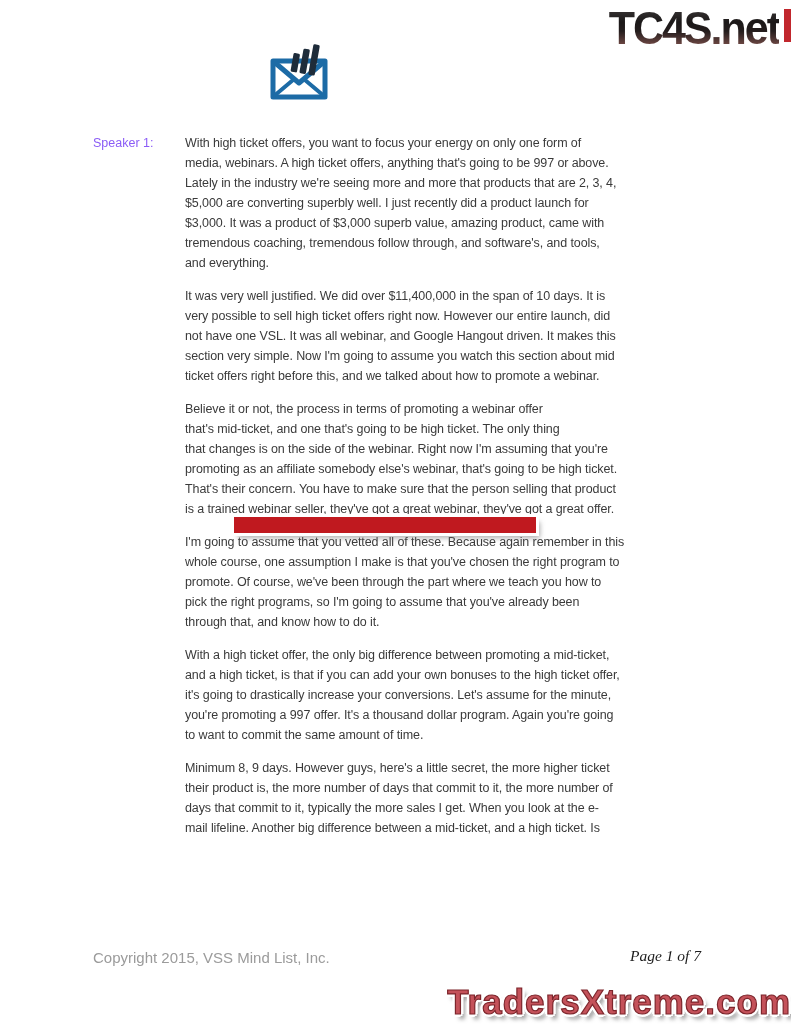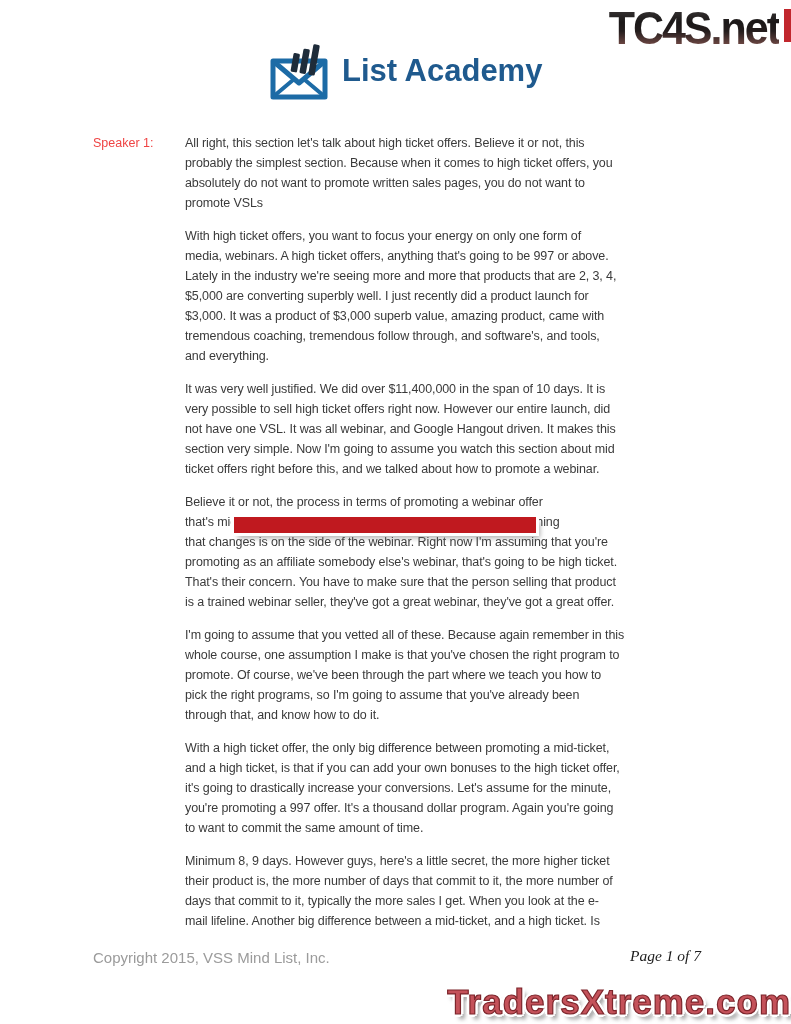--- a/index.html
+++ b/index.html
@@ -14,21 +14,21 @@
         -webkit-background-clip:text;background-clip:text;color:transparent;
         font-family:"Liberation Sans",sans-serif;}
   .red-edge{position:absolute;top:9px;right:0;width:7px;height:33px;background:#c1272d;}
 
   
   .brand{position:absolute;top:42px;left:270px;display:flex;align-items:center;gap:10px;}
   .brand-name{font-size:31px;font-weight:bold;color:#1f5a8e;letter-spacing:0;}
 
   
   .transcript{position:absolute;top:133px;left:93px;width:632px;display:flex;}
-  .speaker{width:92px;flex:0 0 92px;font-size:12.5px;color:#ef4444;line-height:20px;}
+  .speaker{width:92px;flex:0 0 92px;font-size:12.5px;color:#8b5cf6;line-height:20px;}
   .paras{flex:1;}
   .paras p{margin:0 0 13px 0;font-size:12.5px;line-height:20px;color:#3a3a3a;
            letter-spacing:-0.1px;white-space:pre-line;}
 
   
   .stamp{position:absolute;left:222px;top:487px;width:320px;height:52px;}
   .stamp-bar{position:absolute;left:12px;right:6px;top:30px;height:16px;background:#c0191f;
              box-shadow:0 0 0 3px #ffffff,4px 5px 5px rgba(110,110,110,.55);}
   .stamp-text{position:absolute;left:0;top:0;font-family:"DejaVu Serif","Liberation Serif",serif;
               font-weight:bold;font-size:37px;letter-spacing:2px;color:#c0191f;
@@ -60,30 +60,25 @@
     <svg width="62" height="58" viewBox="0 0 62 58">
       <rect x="3" y="19" width="52" height="36" fill="#ffffff" stroke="#1c6ba6" stroke-width="5" stroke-linejoin="round"></rect>
       <path d="M3,19 L29,41 L55,19" fill="none" stroke="#1c6ba6" stroke-width="5" stroke-linejoin="round"></path>
       <path d="M4,54 L23,38 M54,54 L35,38" fill="none" stroke="#1c6ba6" stroke-width="4"></path>
       <g fill="#1e2c3a" transform="rotate(10 36 16)">
         <rect x="23" y="13" width="6.5" height="19" rx="1.5"></rect>
         <rect x="32" y="7" width="6.5" height="25" rx="1.5"></rect>
         <rect x="41" y="1" width="6.5" height="31" rx="1.5"></rect>
       </g>
     </svg>
-    <span class="brand-name">List Academy</span>
   </div>
 
   <div class="transcript">
     <div class="speaker">Speaker 1:</div>
     <div class="paras">
-      <p>All right, this section let's talk about high ticket offers. Believe it or not, this
-probably the simplest section. Because when it comes to high ticket offers, you
-absolutely do not want to promote written sales pages, you do not want to
-promote VSLs</p>
       <p>With high ticket offers, you want to focus your energy on only one form of
 media, webinars. A high ticket offers, anything that's going to be 997 or above.
 Lately in the industry we're seeing more and more that products that are 2, 3, 4,
 $5,000 are converting superbly well. I just recently did a product launch for
 $3,000. It was a product of $3,000 superb value, amazing product, came with
 tremendous coaching, tremendous follow through, and software's, and tools,
 and everything.</p>
       <p>It was very well justified. We did over $11,400,000 in the span of 10 days. It is
 very possible to sell high ticket offers right now. However our entire launch, did
 not have one VSL. It was all webinar, and Google Hangout driven. It makes this

